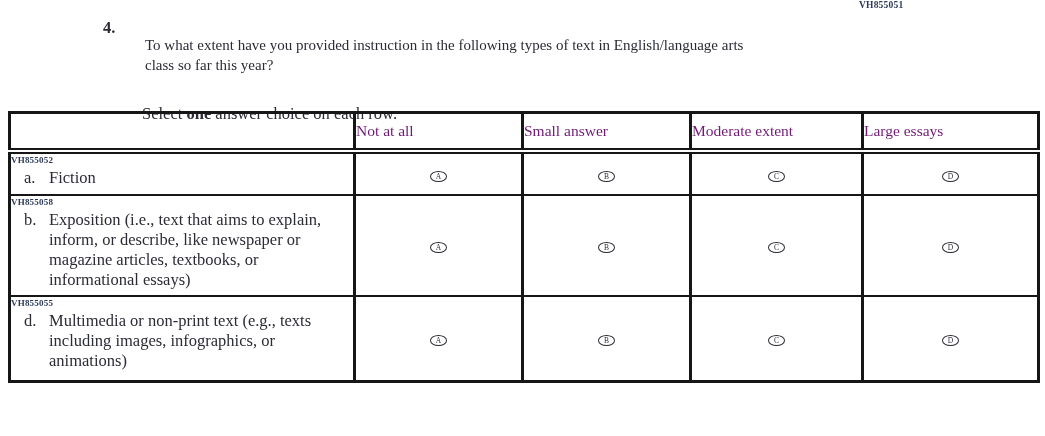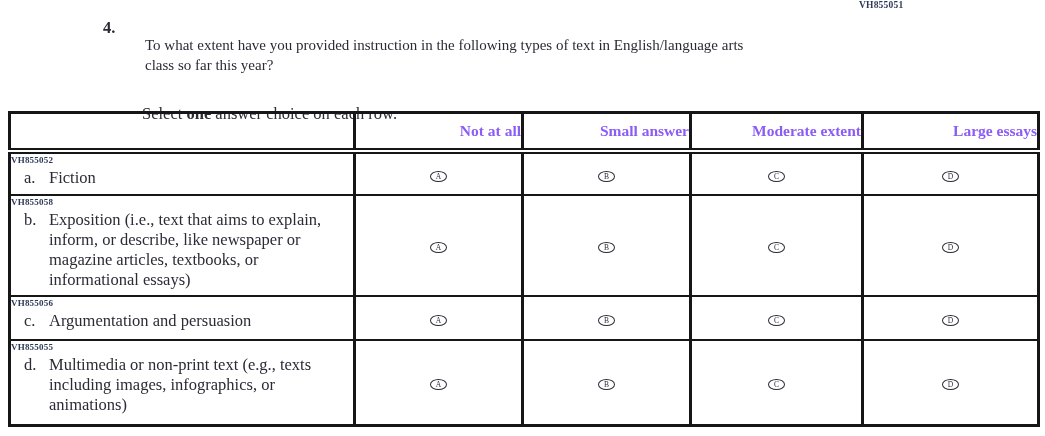--- a/index.html
+++ b/index.html
@@ -65,24 +65,24 @@
   }
   table.matrix th,
   table.matrix td {
     border: 2px solid #161616;
     border-left-width: 3px;
     padding: 0;
   }
   table.matrix thead th {
     border-bottom: 6px double #161616;
     font-size: 15.5px;
-    font-weight: bold;
-    text-align: right;
+    font-weight: normal;
+    text-align: left;
     vertical-align: middle;
-    color: #8b5cf6;
+    color: #701a75;
     height: 34px;
   }
   tr.r-a  { height: 44px; }
   tr.r-b  { height: 94px; }
   tr.r-c  { height: 44px; }
   tr.r-d  { height: 86px; }
   td.label-cell {
     vertical-align: top;
     background: #ffffff;
   }
@@ -177,33 +177,20 @@
           <div class="row-label">
             <span class="row-letter">b.</span>
             <span class="row-text">Exposition (i.e., text that aims to explain, inform, or describe, like newspaper or magazine articles, textbooks, or informational essays)</span>
           </div>
         </td>
         <td class="bubble-cell"><span class="bubble">A</span></td>
         <td class="bubble-cell"><span class="bubble">B</span></td>
         <td class="bubble-cell"><span class="bubble">C</span></td>
         <td class="bubble-cell"><span class="bubble">D</span></td>
       </tr>
-      <tr class="r-c">
-        <td class="label-cell">
-          <div class="row-code">VH855056</div>
-          <div class="row-label">
-            <span class="row-letter">c.</span>
-            <span class="row-text">Argumentation and persuasion</span>
-          </div>
-        </td>
-        <td class="bubble-cell"><span class="bubble">A</span></td>
-        <td class="bubble-cell"><span class="bubble">B</span></td>
-        <td class="bubble-cell"><span class="bubble">C</span></td>
-        <td class="bubble-cell"><span class="bubble">D</span></td>
-      </tr>
       <tr class="r-d">
         <td class="label-cell">
           <div class="row-code">VH855055</div>
           <div class="row-label">
             <span class="row-letter">d.</span>
             <span class="row-text">Multimedia or non-print text (e.g., texts including images, infographics, or animations)</span>
           </div>
         </td>
         <td class="bubble-cell"><span class="bubble">A</span></td>
         <td class="bubble-cell"><span class="bubble">B</span></td>

